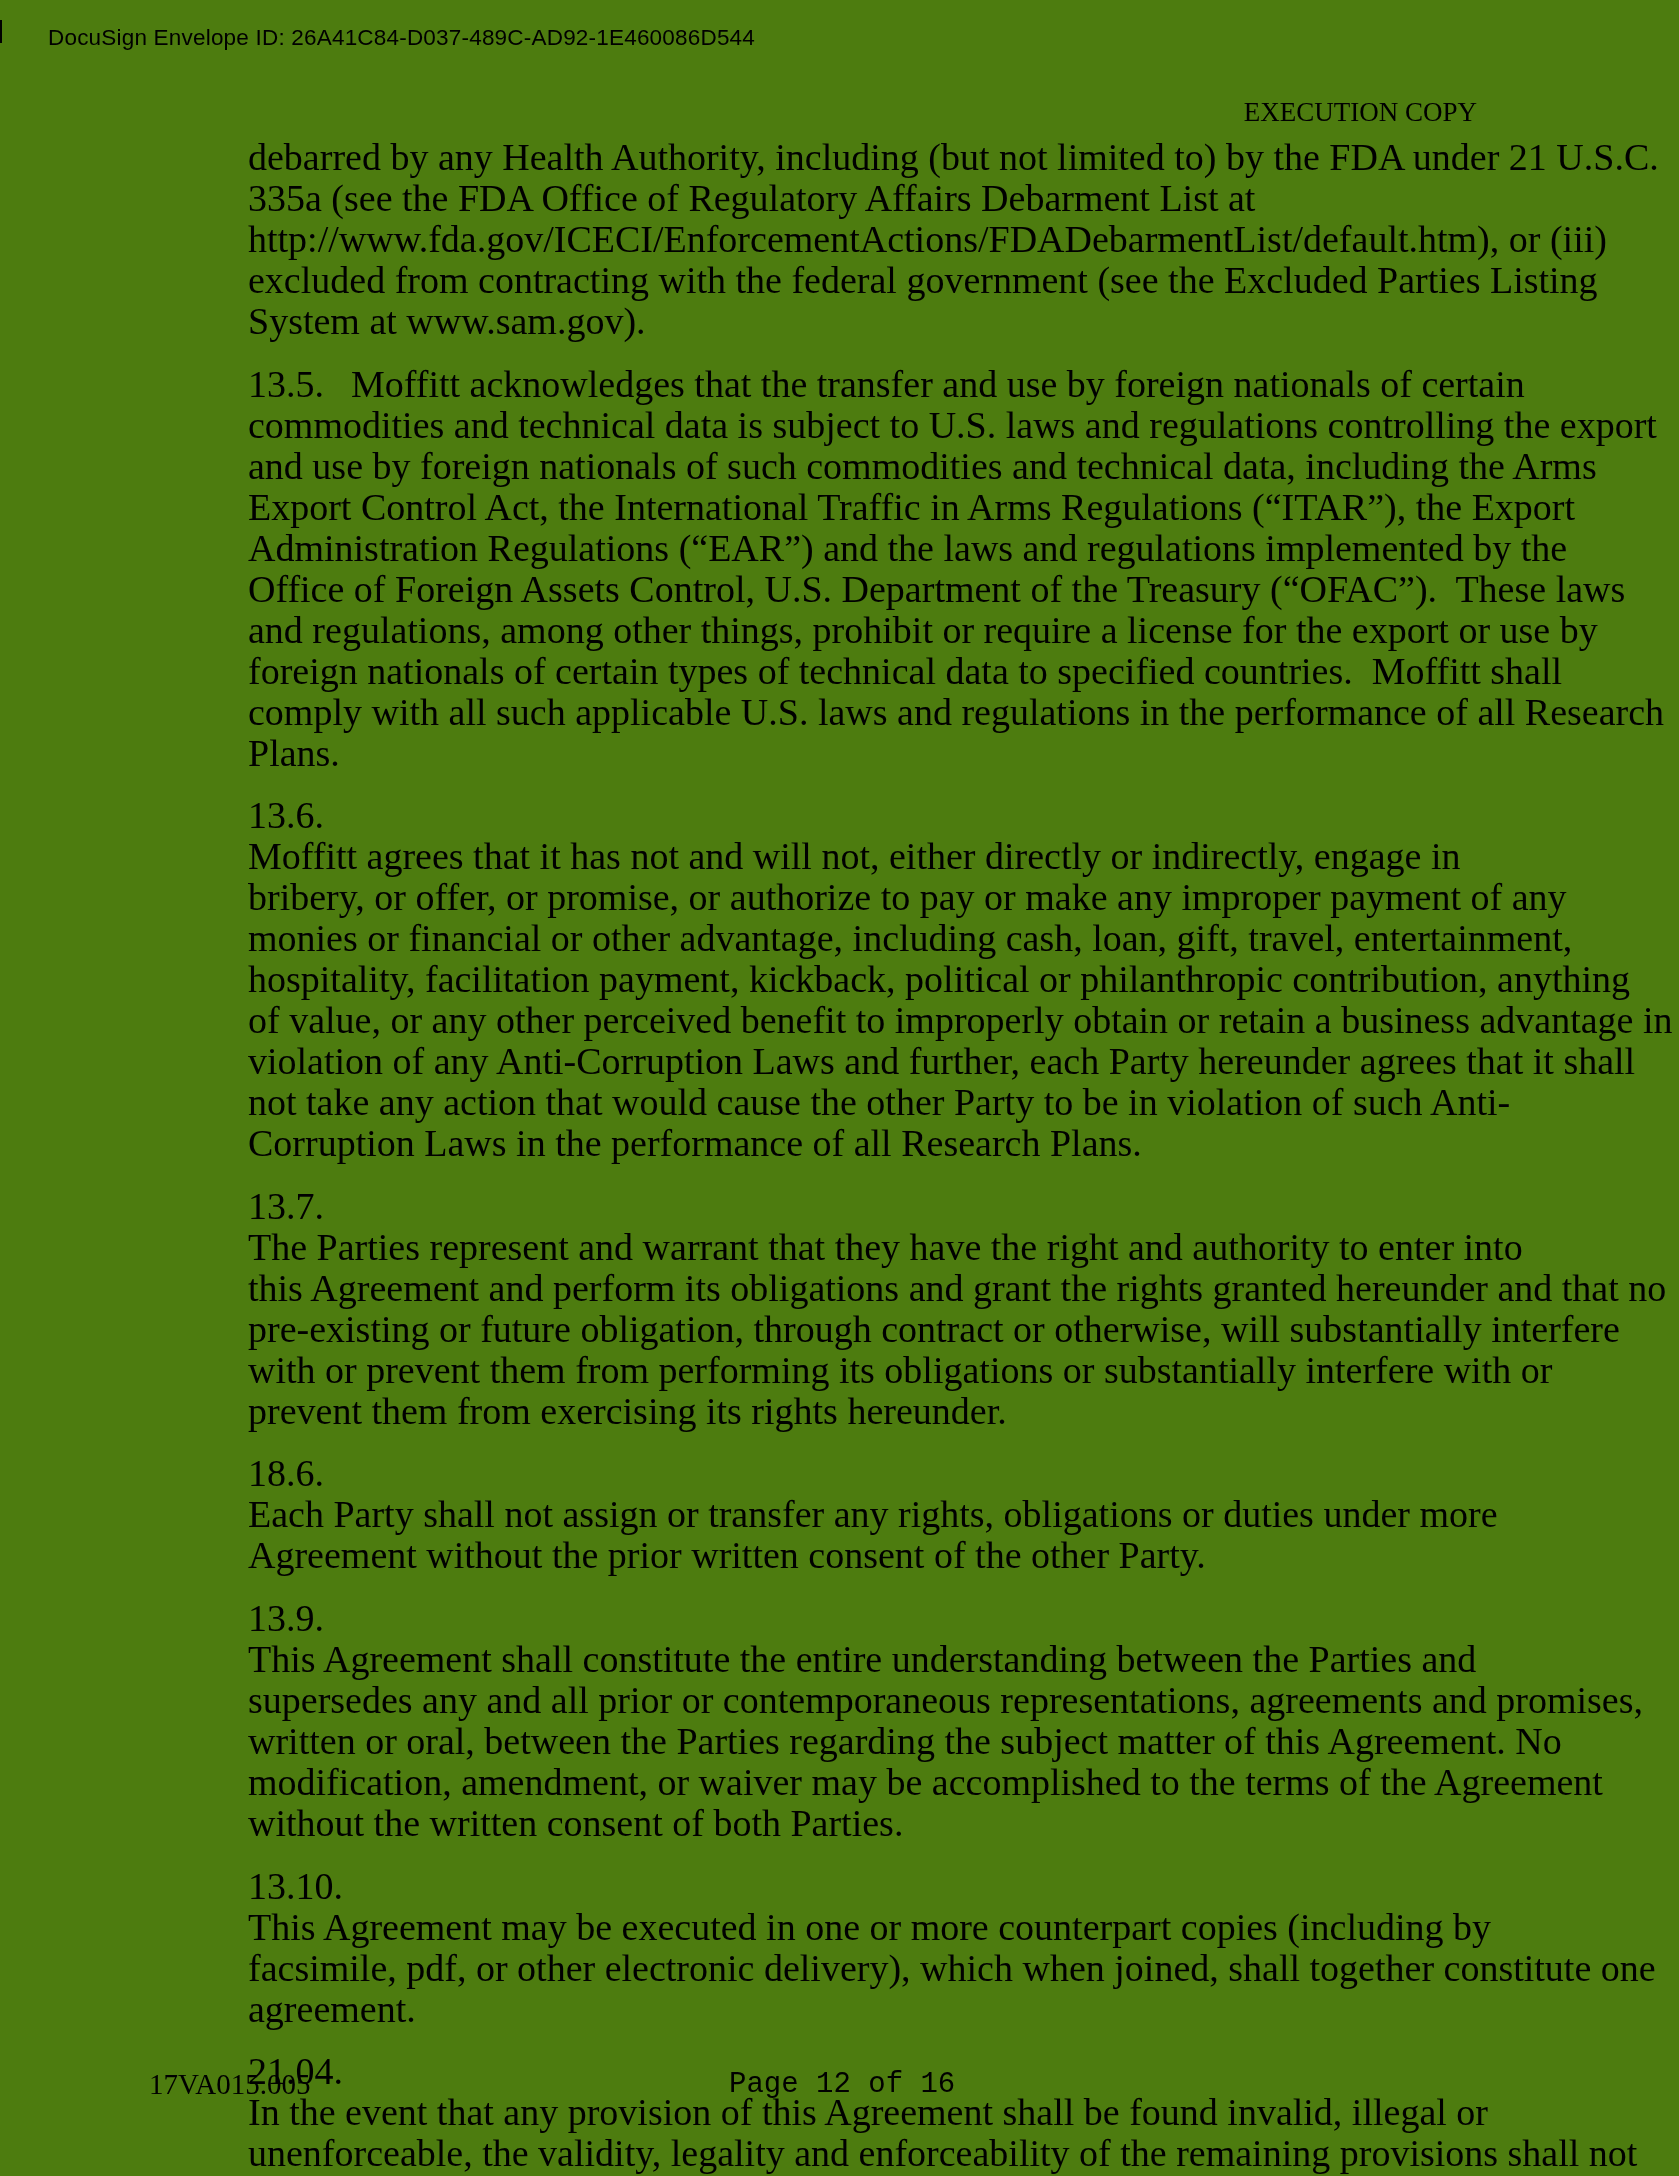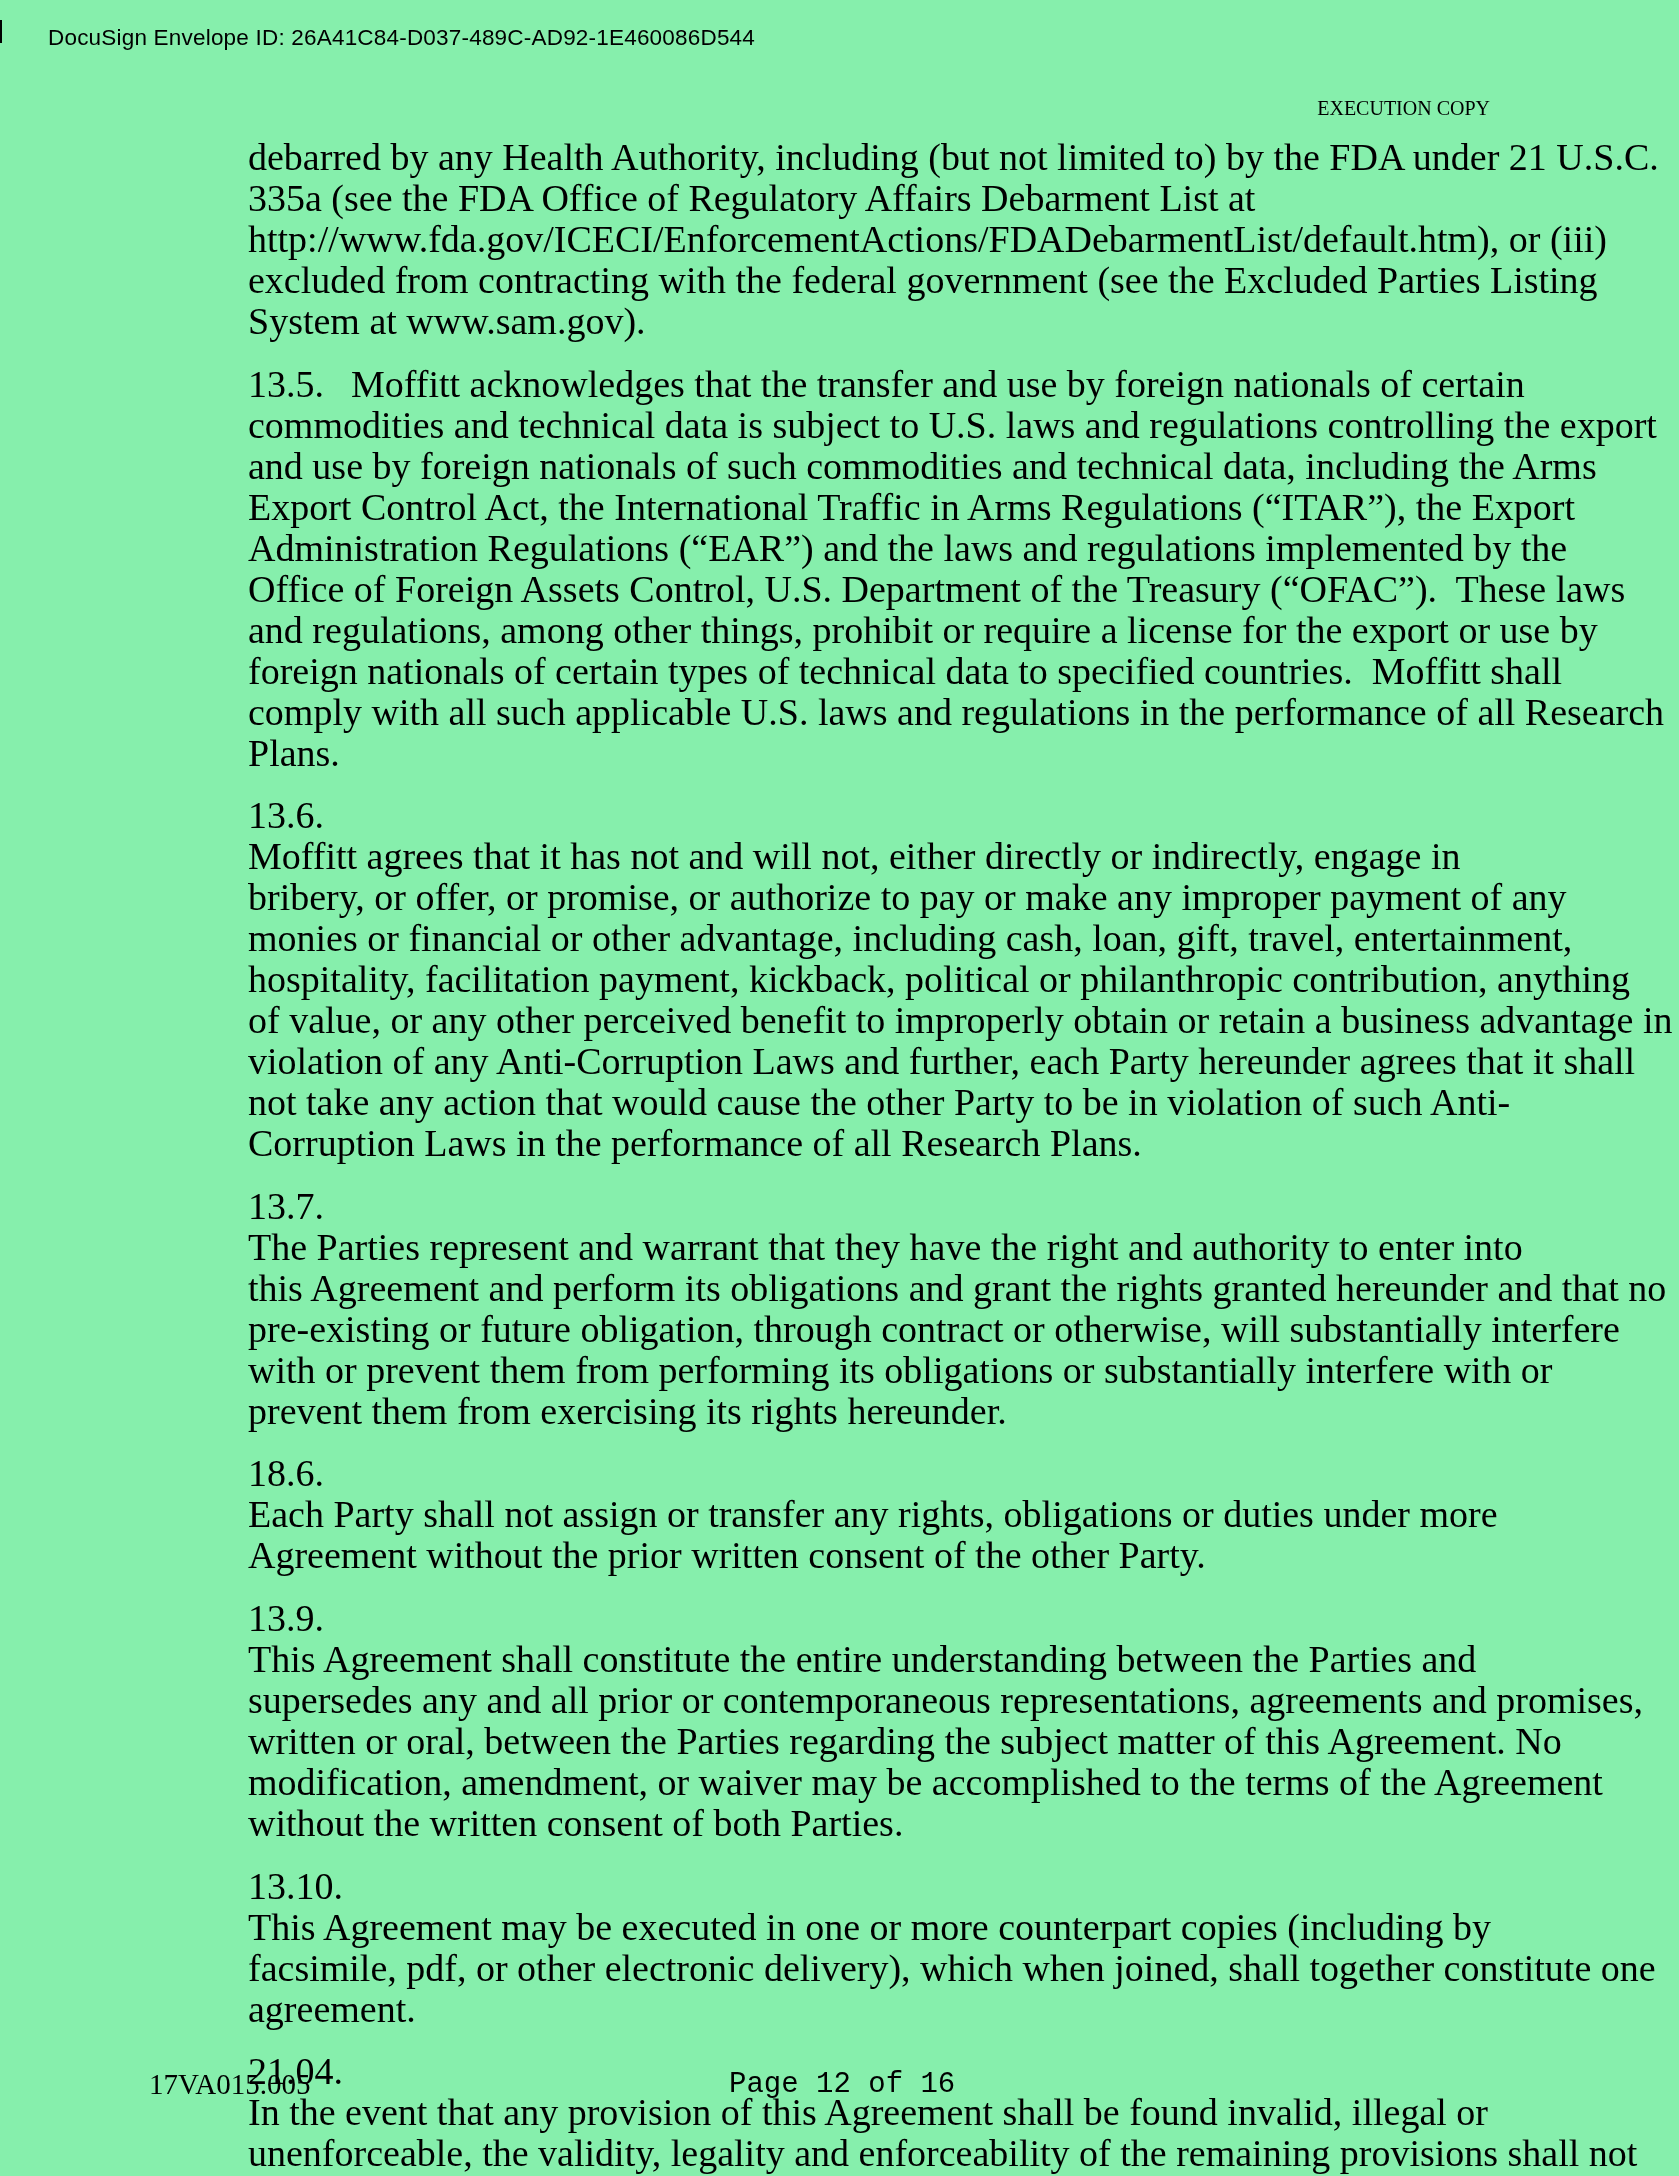--- a/index.html
+++ b/index.html
@@ -4,39 +4,39 @@
 <style>
   html, body {
     margin: 0;
     padding: 0;
     background: #ffffff;
   }
   .page {
     position: relative;
     width: 1680px;
     height: 2176px;
-    background: #86efac;
+    background: #4d7c0f;
     color: #000000;
     overflow: hidden;
     font-family: "Liberation Serif", serif;
   }
   .docusign-header {
     position: absolute;
     left: 48px;
     top: 25px;
     font-family: "Liberation Sans", sans-serif;
     font-size: 22.5px;
     letter-spacing: 0.2px;
     white-space: nowrap;
   }
   .execution-copy {
     position: absolute;
     top: 97px;
-    right: 190px;
-    font-size: 20px;
+    right: 203px;
+    font-size: 27px;
     white-space: nowrap;
   }
   .content {
     position: absolute;
     left: 248px;
     top: 137px;
     width: 1287px;
     font-size: 38px;
     line-height: 41px;
   }

